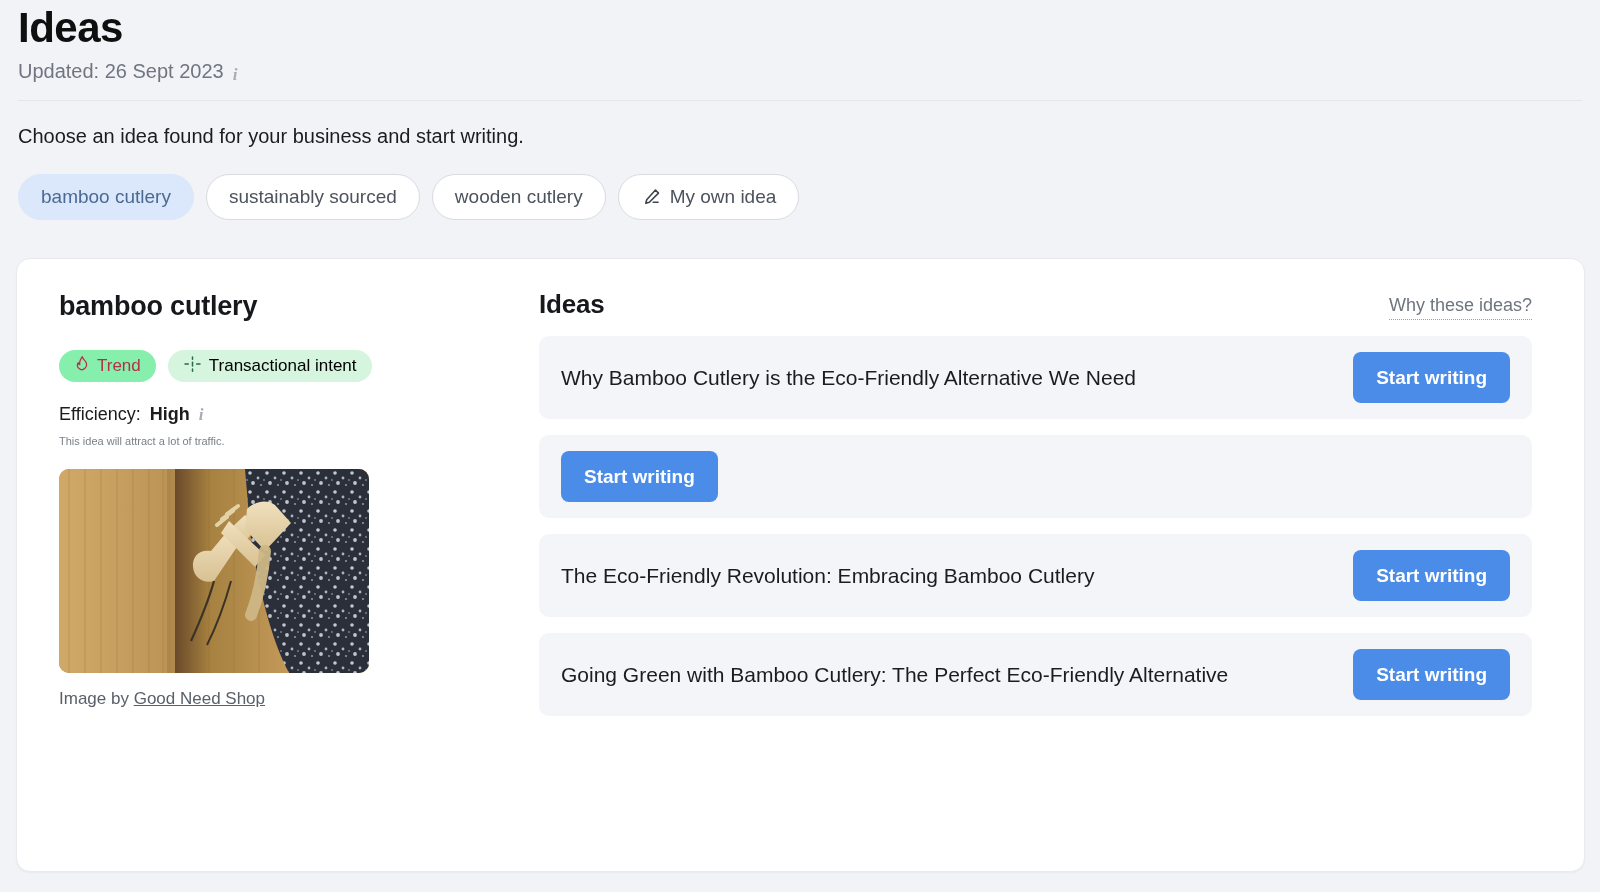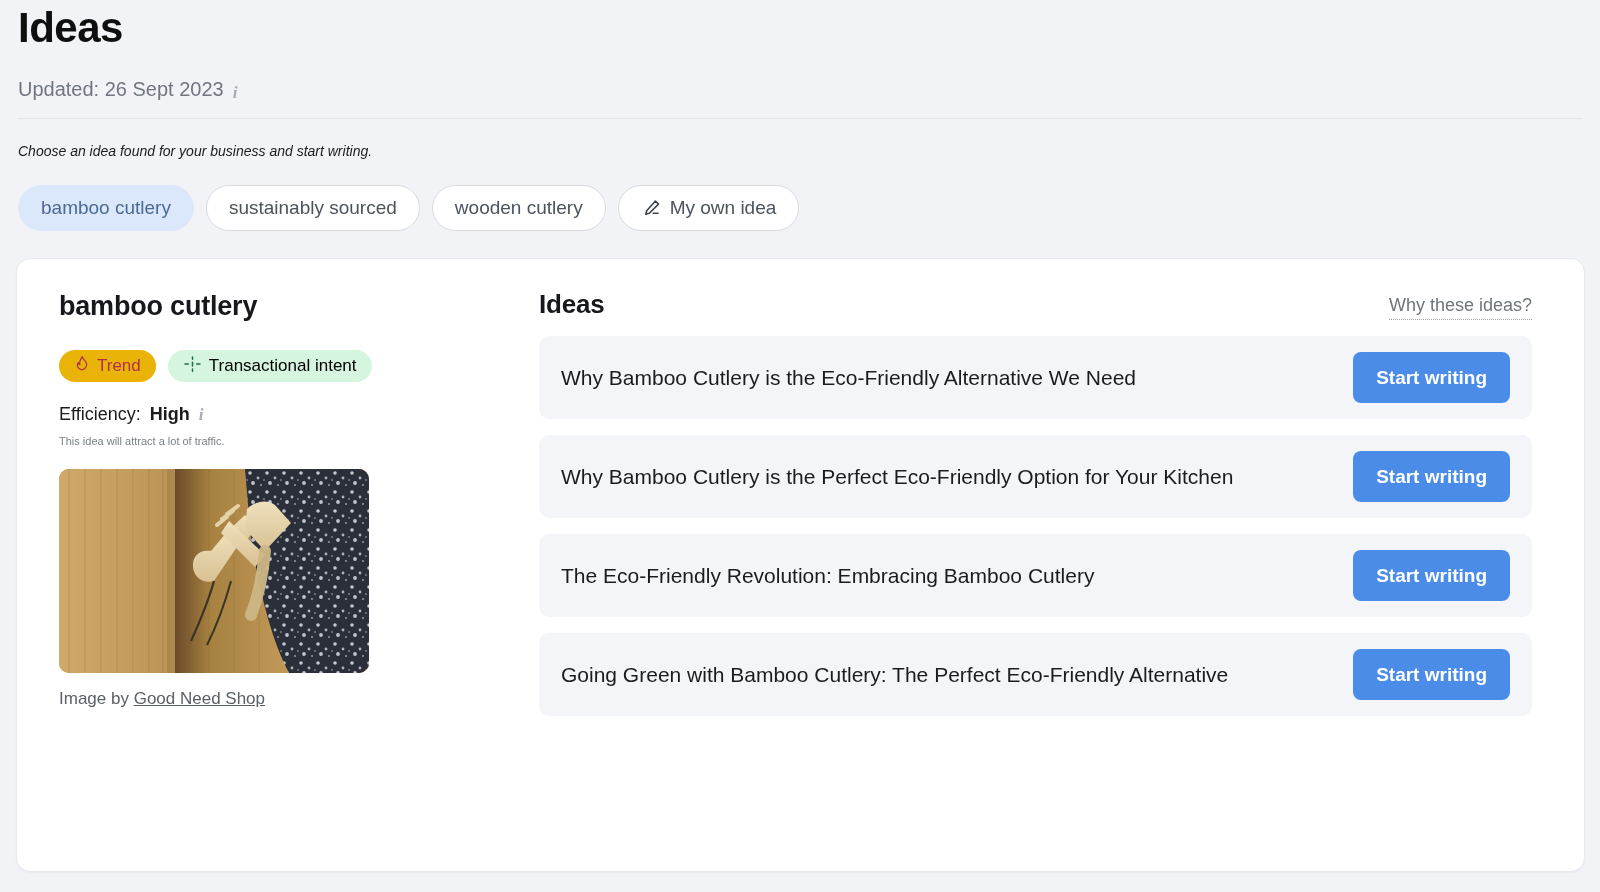--- a/index.html
+++ b/index.html
@@ -24,21 +24,21 @@
     font-weight: 700;
     color: #0f0f10;
     letter-spacing: -0.5px;
     line-height: 1.05;
     margin: 0;
   }
   .updated-row {
     display: flex;
     align-items: flex-end;
     gap: 9px;
-    margin-top: 28px;
+    margin-top: 10px;
   }
   .updated-text {
     font-size: 20px;
     color: #6f7681;
   }
   .info-icon {
     font-family: "Liberation Serif", serif;
     font-style: italic;
     font-size: 17px;
     color: #a7adb6;
@@ -46,24 +46,23 @@
     line-height: 1;
     user-select: none;
   }
   .header-divider {
     height: 1px;
     background: #e3e6eb;
     margin: 17px 18px 0 18px;
   }
 
   .subtitle {
-    font-size: 14px;
+    font-size: 20px;
     color: #1b1c1e;
     padding: 24px 4px 0 18px;
-    font-style: italic;
   }
 
   
   .chips {
     display: flex;
     align-items: center;
     gap: 12px;
     padding: 26px 18px 0 18px;
     flex-wrap: nowrap;
   }
@@ -119,21 +118,21 @@
   .badges { display: flex; gap: 12px; align-items: center; margin-bottom: 22px; }
   .badge {
     display: inline-flex;
     align-items: center;
     gap: 7px;
     height: 32px;
     padding: 0 15px;
     border-radius: 16px;
     font-size: 17px;
   }
-  .badge-trend { background: #eab308; color: #b2304b; }
+  .badge-trend { background: #86efac; color: #b2304b; }
   .badge-intent { background: #d5f5de; color: #000000; }
 
   .efficiency-row {
     display: flex;
     align-items: center;
     gap: 9px;
     font-size: 18px;
     color: #1b1c1e;
     margin-bottom: 10px;
     text-align: center;
@@ -367,21 +366,20 @@
         <h2 class="ideas-title">Ideas</h2>
         <span class="why-link">Why these ideas?</span>
       </div>
 
       <div class="idea-row">
         <div class="idea-text">Why Bamboo Cutlery is the Eco-Friendly Alternative We Need</div>
         <button class="start-btn">Start writing</button>
       </div>
 
       <div class="idea-row">
-        <div class="idea-text">Why Bamboo Cutlery is the Perfect Eco-Friendly Option for Your Kitchen</div>
         <button class="start-btn">Start writing</button>
       </div>
 
       <div class="idea-row">
         <div class="idea-text">The Eco-Friendly Revolution: Embracing Bamboo Cutlery</div>
         <button class="start-btn">Start writing</button>
       </div>
 
       <div class="idea-row">
         <div class="idea-text">Going Green with Bamboo Cutlery: The Perfect Eco-Friendly Alternative</div>

